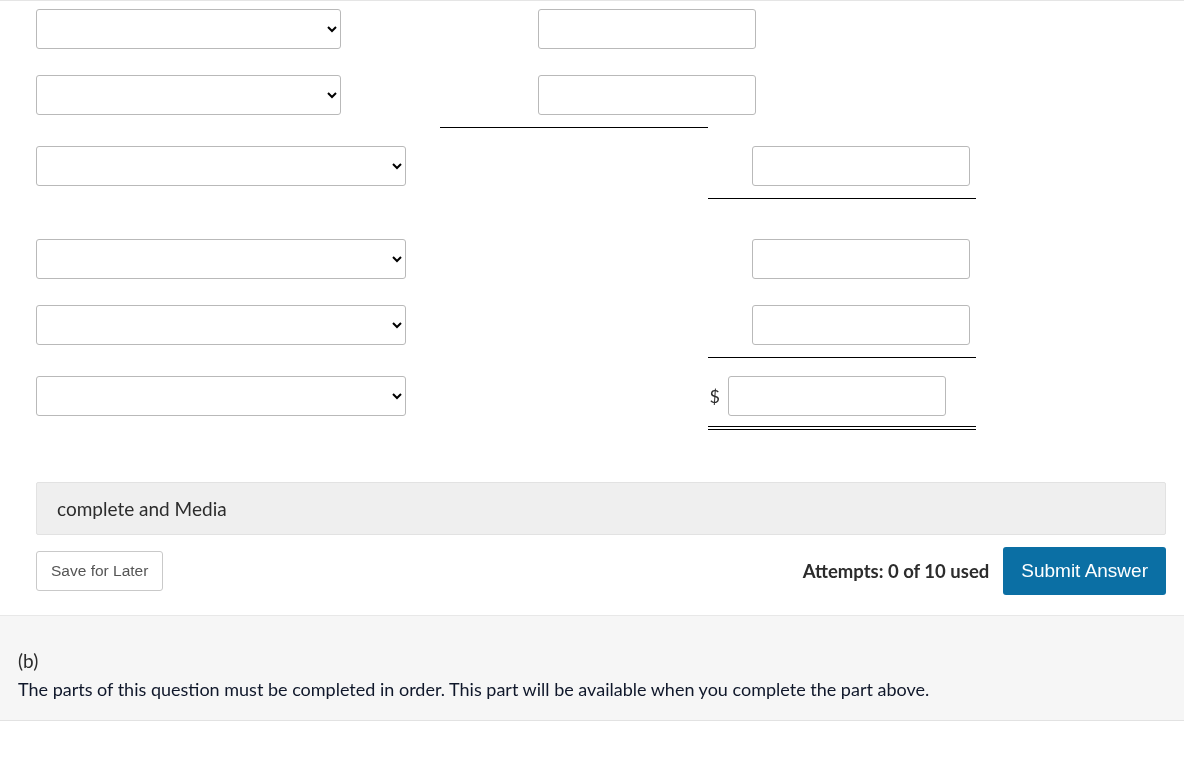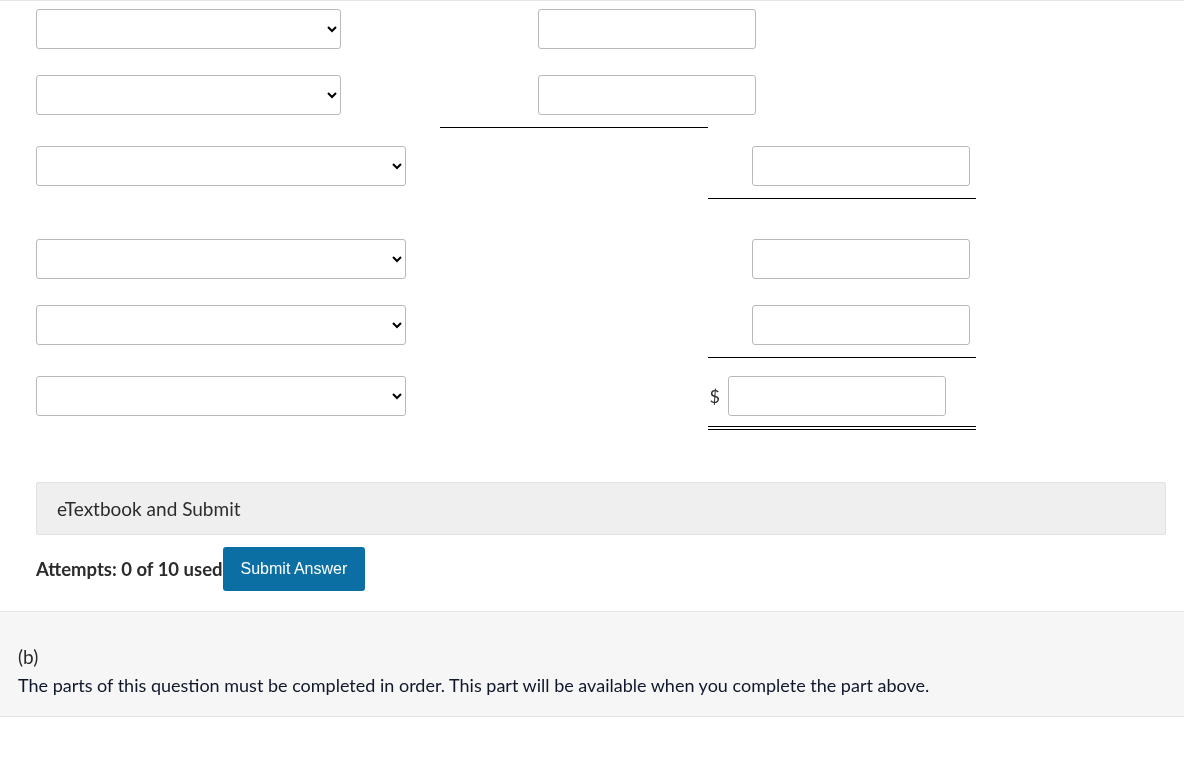--- a/index.html
+++ b/index.html
@@ -92,32 +92,33 @@
       border: 1px solid #c9c9c9;
       border-radius: 3px;
       padding: 10px 14px;
       font-size: 15.5px;
       color: #555;
       cursor: pointer;
     }
     .right-actions {
       display: flex;
       align-items: center;
+      gap: 14px;
     }
     .attempts {
       font-weight: 700;
       font-size: 18.5px;
     }
     .submit-btn {
       background: #0b6fa4;
       color: #fff;
       border: none;
       border-radius: 3px;
       padding: 13px 18px;
-      font-size: 16px;
+      font-size: 19px;
       cursor: pointer;
     }
     .gap-strip { height: 28px; background: #f6f6f6; border-top: 1px solid #e8e8e8; }
     .part-b {
       background: #f6f6f6;
       padding: 6px 18px 20px 18px;
       border-bottom: 1px solid #e2e2e2;
     }
     .part-b-label { font-size: 19px; margin-bottom: 6px; }
     .part-b-msg { font-size: 18px; color: #0f172a; }
@@ -200,24 +201,25 @@
         <span class="dollar">$</span>
         <input class="text-field" type="text" style="">
       </div>
     </div>
   </div>
   <div class="col-c-inner2" style="margin-left:672px;">
     <div class="underline-double"></div>
   </div>
 
   <div class="etextbook-bar">
-    <span>eTextbook and Submit</span>
+    <span>complete and Media</span>
   </div>
 
   <div class="action-row">
+    <button class="save-btn">Save for Later</button>
     <div class="right-actions">
       <span class="attempts">Attempts: 0 of 10 used</span>
       <button class="submit-btn">Submit Answer</button>
     </div>
   </div>
 </div>
 
 <div class="gap-strip"></div>
 
 <div class="part-b">

